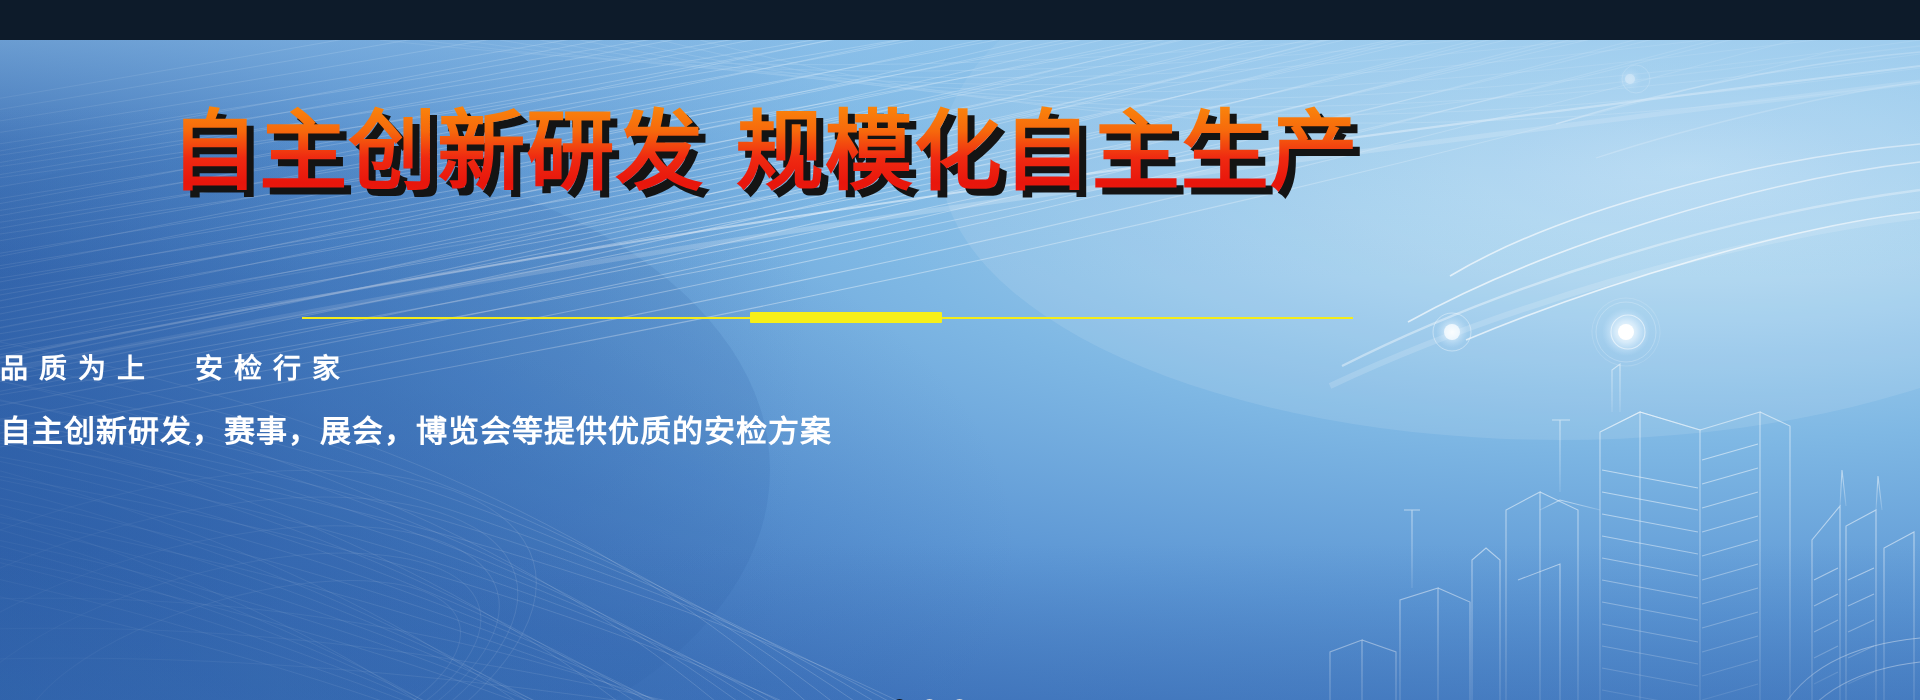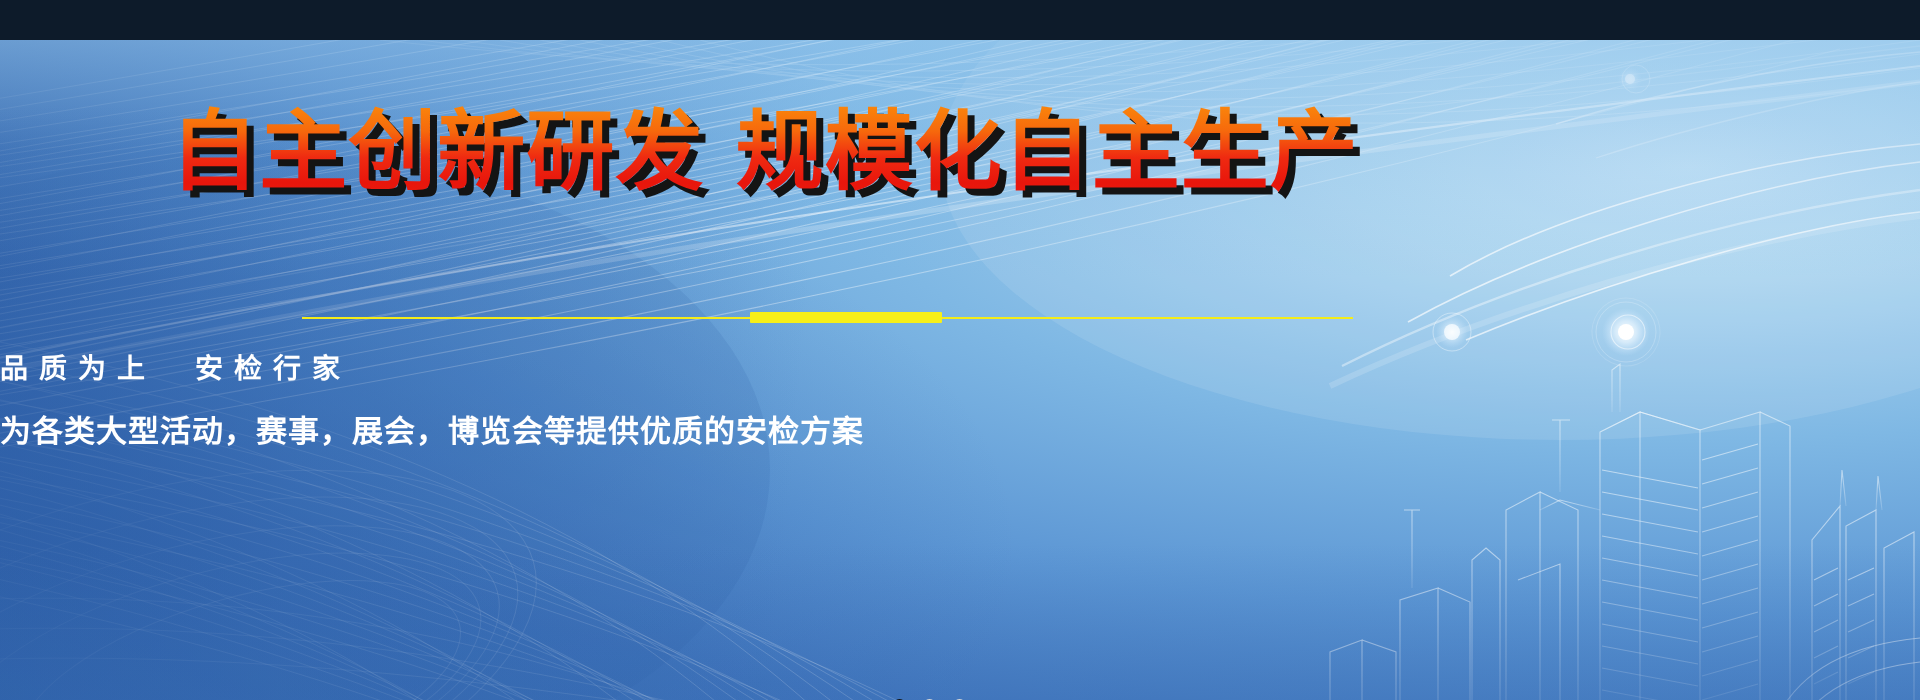--- a/index.html
+++ b/index.html
@@ -353,21 +353,21 @@
     </div>
   </div>
 
   <div class="divider">
     <div class="divider-line"></div>
     <div class="divider-block"></div>
   </div>
 
   <div class="sub-wrap">
     <div class="sub-line-1">品质为上　安检行家</div>
-    <div class="sub-line-2">为各类大型活动，赛事，展会，博览会等提供优质的安检方案</div>
+    <div class="sub-line-2">自主创新研发，赛事，展会，博览会等提供优质的安检方案</div>
   </div>
 
   <div class="dots">
     <span class="dot active"></span>
     <span class="dot"></span>
     <span class="dot"></span>
   </div>
 
   <div class="nav-arrow nav-prev"></div>
   <div class="nav-arrow nav-next"></div>

